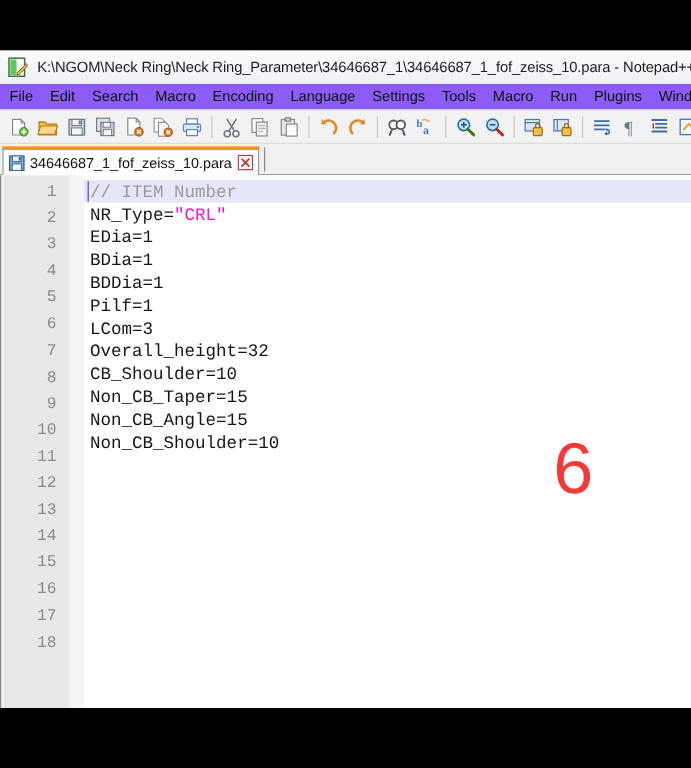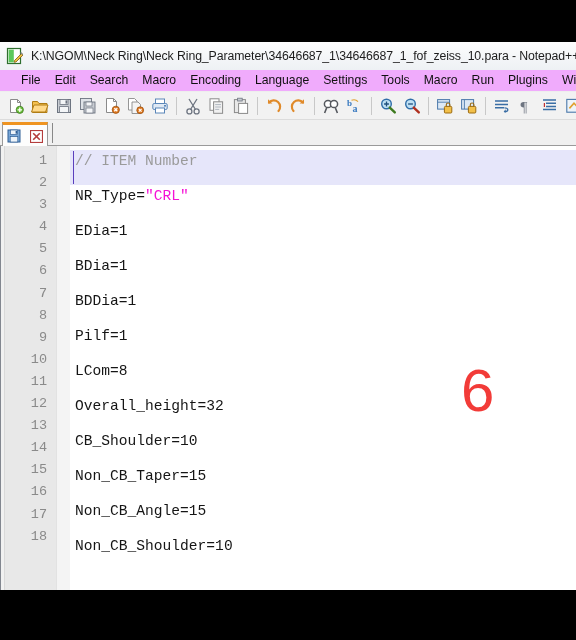--- a/index.html
+++ b/index.html
@@ -51,24 +51,24 @@
   .title-text {
     font-size: 12.3px;
     color: #1d1d1d;
     white-space: nowrap;
     letter-spacing: -0.1px;
     font-family: "Liberation Sans", sans-serif;
   }
   
   .menubar {
     height: 22px;
-    background: #f0abfc;
+    background: #8b5cf6;
     display: flex;
     align-items: center;
-    padding-left: 14px;
+    padding-left: 1px;
     box-sizing: border-box;
     border-bottom: 1px solid #eeeeee;
   }
   .menu-item {
     font-size: 12.2px;
     color: #101010;
     padding: 1px 7px 2px 7px;
     white-space: nowrap;
     cursor: default;
     font-family: "Liberation Sans", sans-serif;
@@ -183,21 +183,21 @@
   }
   .code-area {
     flex: 1 1 auto;
     position: relative;
     background: #ffffff;
     padding-top: 4px;
     box-sizing: border-box;
     overflow: hidden;
   }
   .code-line {
-    height: 35px;
+    height: 19px;
     line-height: 22.1px;
     font-family: "Liberation Mono", monospace;
     font-size: 14.6px;
     color: #151515;
     white-space: pre;
     padding-left: 5px;
     box-sizing: border-box;
     position: relative;
   }
   .code-line.current {
@@ -467,20 +467,21 @@
     <div class="tabbar">
       <div class="tab">
         <span class="tab-save-icon">
           <svg width="14" height="14" viewBox="0 0 14 14">
             <rect x="1" y="1" width="12" height="12" fill="#7aa8d8" stroke="#2f5f96" stroke-width="1"></rect>
             <rect x="3.4" y="1" width="7.2" height="4.6" fill="#eef4fa" stroke="#2f5f96" stroke-width="0.7"></rect>
             <rect x="8.6" y="1.8" width="1.6" height="2.9" fill="#2f5f96"></rect>
             <rect x="3.2" y="7.6" width="7.6" height="5.4" fill="#eef4fa" stroke="#2f5f96" stroke-width="0.7"></rect>
           </svg>
         </span>
+        <span class="tab-label">34646687_1_fof_zeiss_10.para</span>
         <span class="tab-close">
           <svg width="13" height="13" viewBox="0 0 13 13">
             <rect x="0.5" y="0.5" width="12" height="12" fill="#ffffff" stroke="#b43c3c" stroke-width="1.2"></rect>
             <path d="M3.2 3.2 L9.8 9.8 M9.8 3.2 L3.2 9.8" stroke="#b43c3c" stroke-width="1.6"></path>
           </svg>
         </span>
       </div>
       <div class="tab-gap"></div>
     </div>
 
@@ -512,21 +513,21 @@
 
       <div class="fold-margin"></div>
 
       <div class="code-area" id="code-area">
           <div class="code-line current"><span class="tok-comment">// ITEM Number</span></div>
           <div class="code-line"><span>NR_Type=</span><span class="tok-string">"CRL"</span></div>
           <div class="code-line"><span>EDia=1</span></div>
           <div class="code-line"><span>BDia=1</span></div>
           <div class="code-line"><span>BDDia=1</span></div>
           <div class="code-line"><span>Pilf=1</span></div>
-          <div class="code-line"><span>LCom=8</span></div>
+          <div class="code-line"><span>LCom=3</span></div>
           <div class="code-line"><span>Overall_height=32</span></div>
           <div class="code-line"><span>CB_Shoulder=10</span></div>
           <div class="code-line"><span>Non_CB_Taper=15</span></div>
           <div class="code-line"><span>Non_CB_Angle=15</span></div>
           <div class="code-line"><span>Non_CB_Shoulder=10</span></div>
           <div class="code-line"></div>
         </div>
 
       <div class="annotation">6</div>
     </div>

